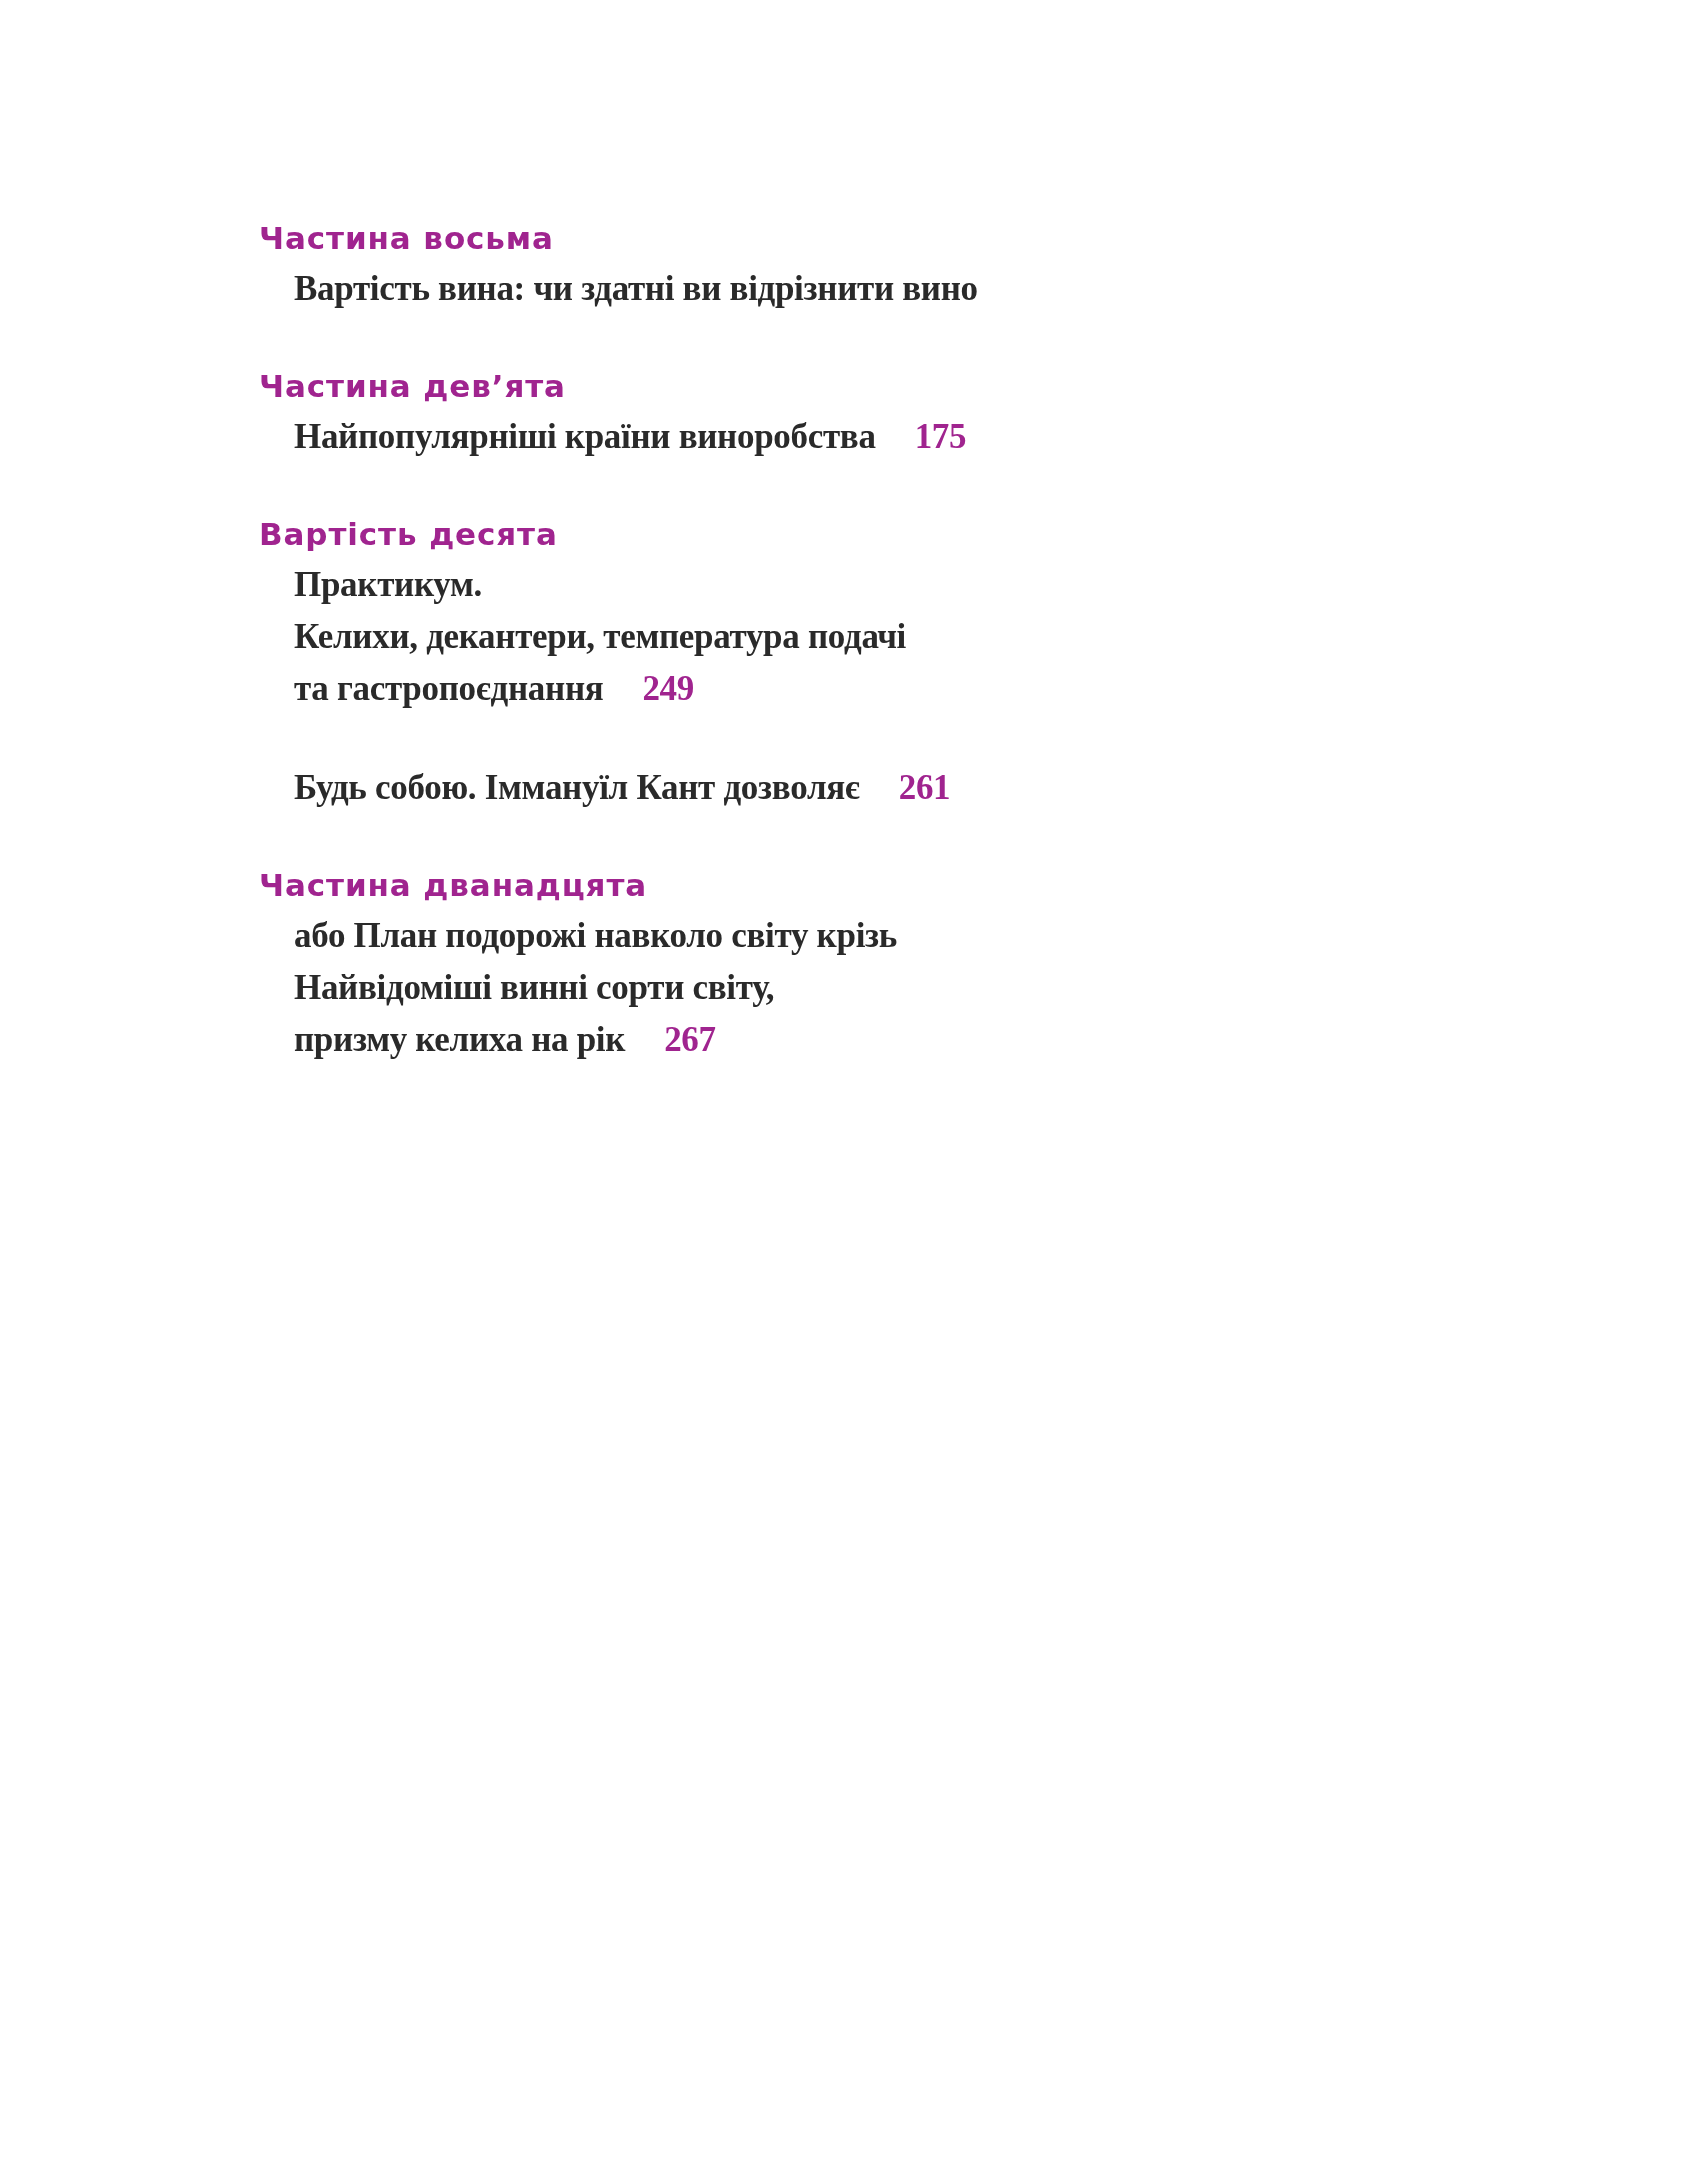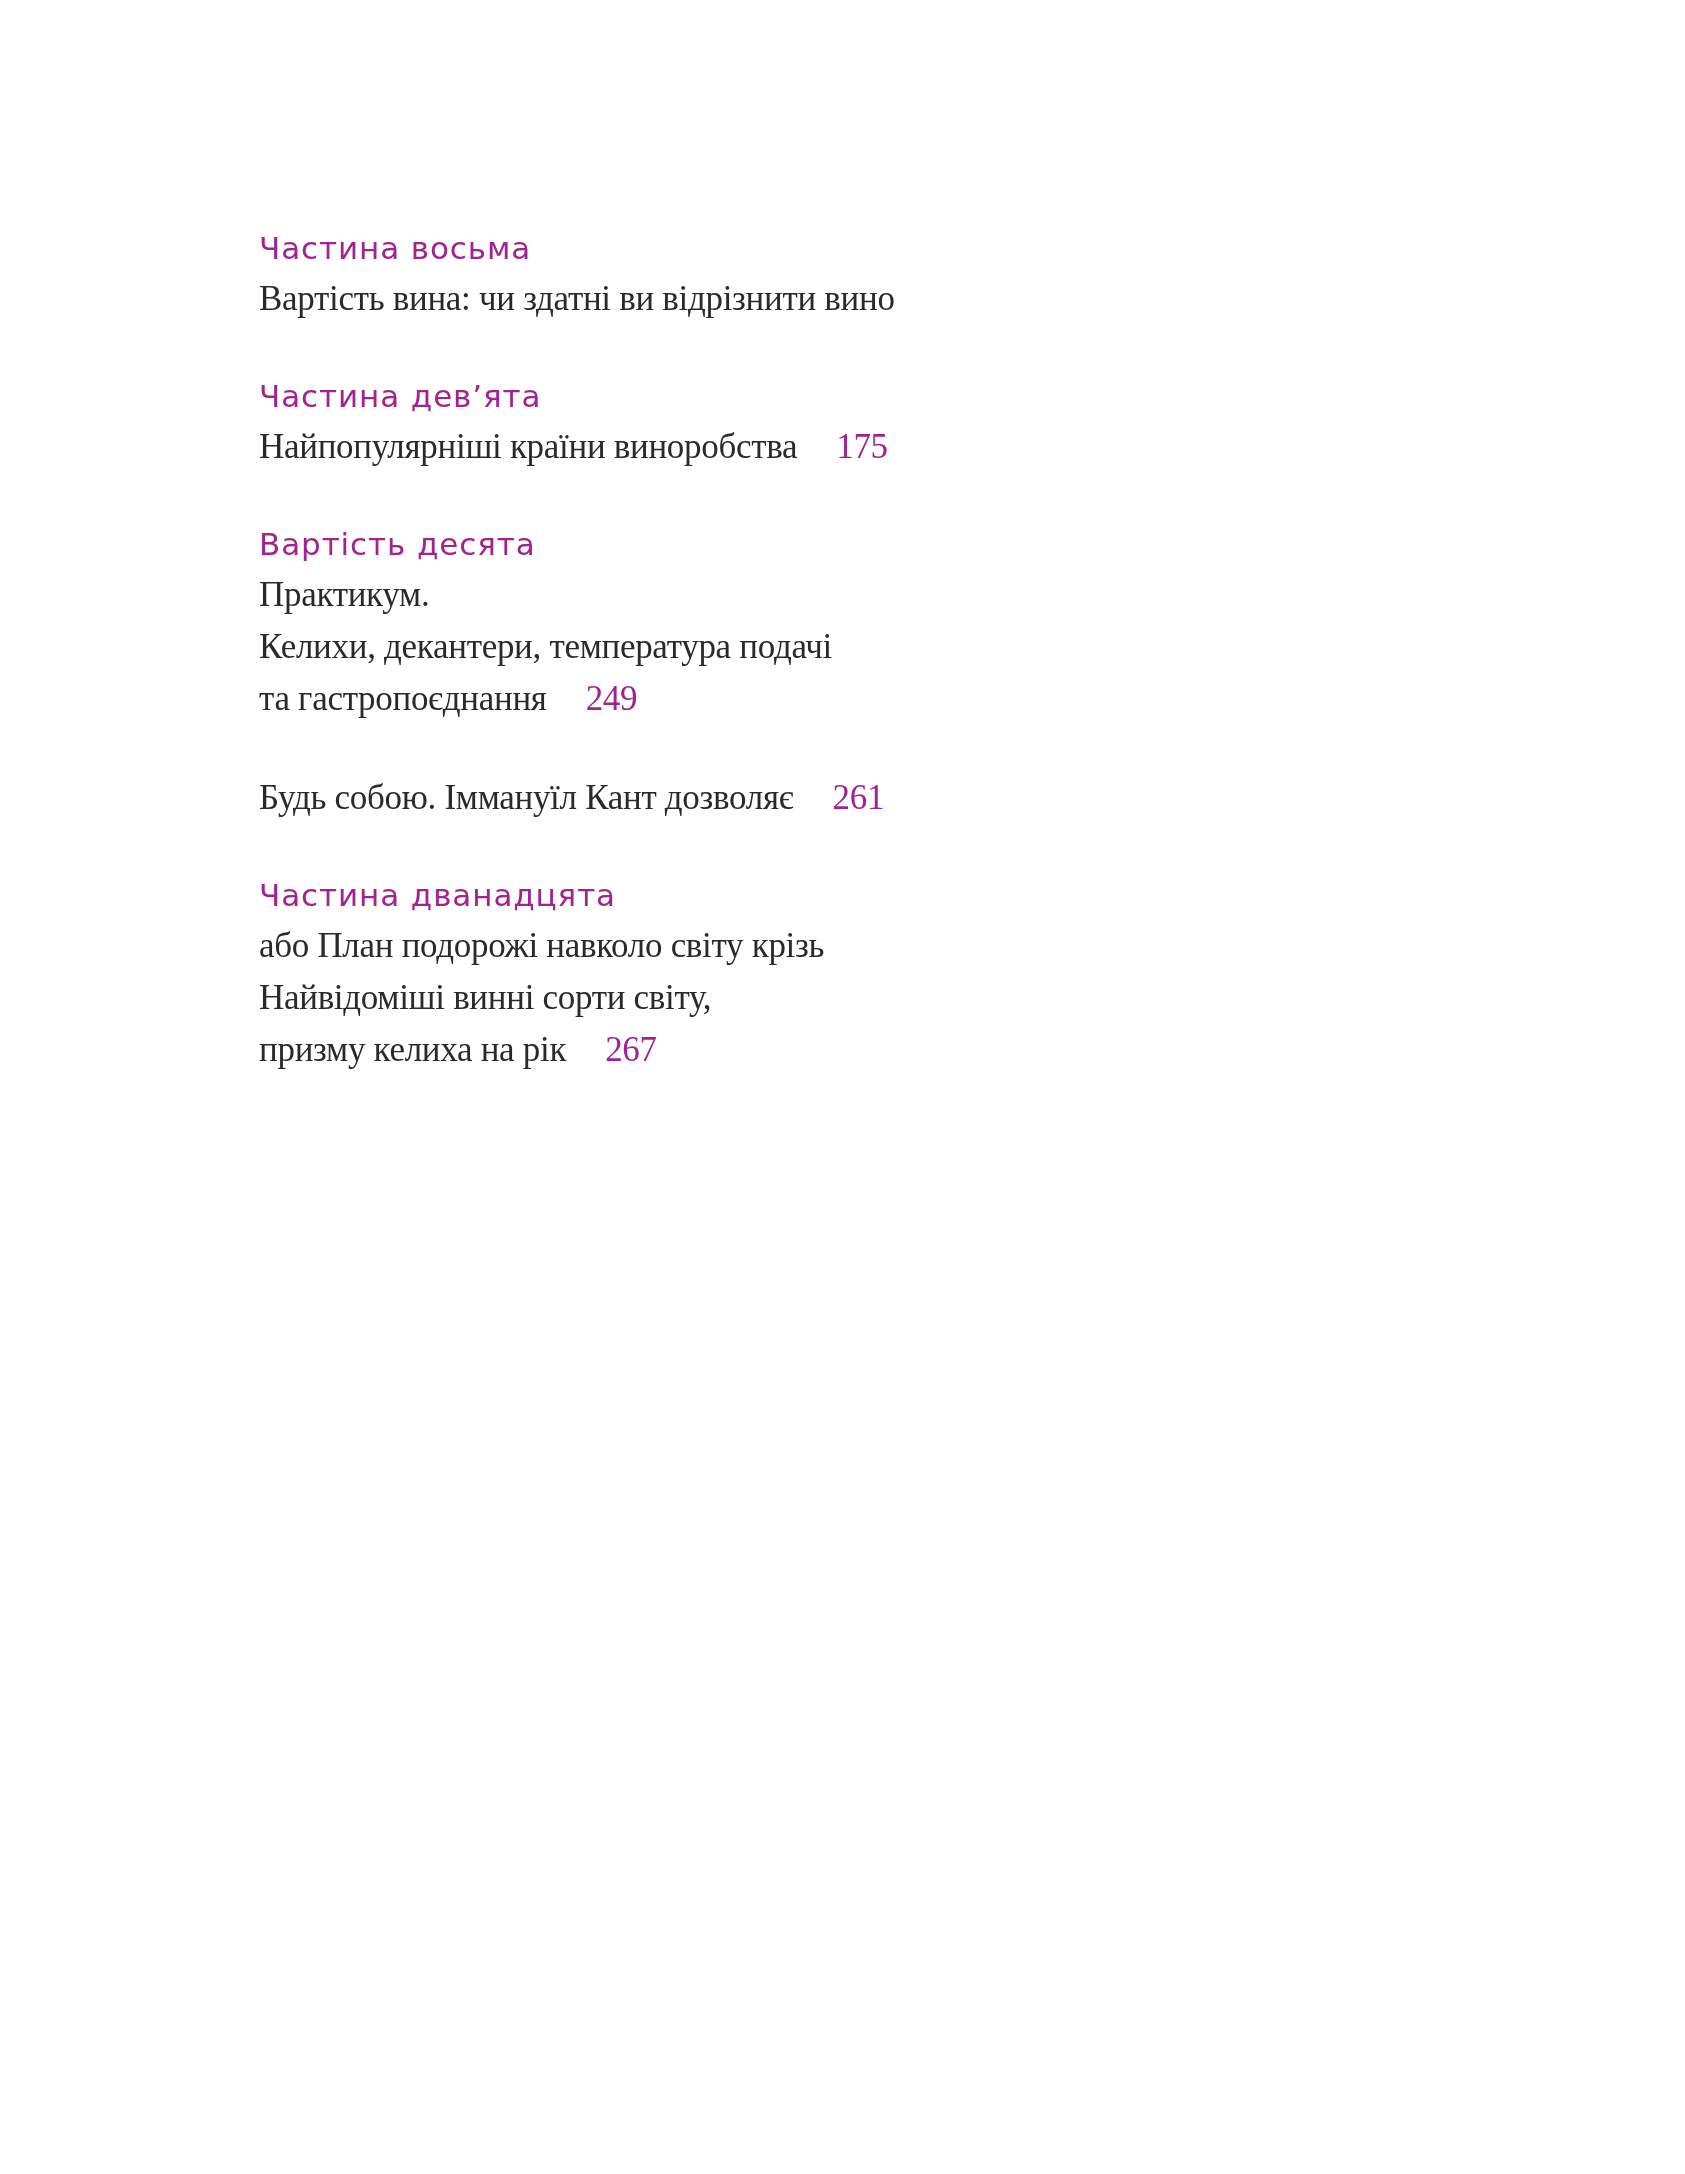--- a/index.html
+++ b/index.html
@@ -1,31 +1,32 @@
 <!DOCTYPE html>
 <html style="font-size:14px"><head>
 <meta charset="utf-8">
 <style>
   html, body { margin: 0; padding: 0; background: #ffffff; }
   body { width: 1685px; height: 2174px; position: relative; overflow: hidden; }
-  .toc { position: absolute; left: 259px; top: 224px; width: 878px; }
+  .toc { position: absolute; left: 259px; top: 214px; width: 878px; font-weight: bold; }
   .entry { margin-bottom: 47px; }
   .part-title {
     font-family: "DejaVu Sans", sans-serif;
     font-size: 31px;
     color: #a0248f;
     line-height: 49px;
     letter-spacing: 0.9px;
   }
   .line {
     font-family: "Liberation Serif", serif;
     font-size: 35px;
     color: #2a2a2a;
     line-height: 52px;
     letter-spacing: -0.3px;
+    margin-left: 35px;
   }
   .page {
     font-family: "Liberation Serif", serif;
     color: #a0248f;
     margin-left: 39px;
   }
 </style>
 </head>
 <body>
 

